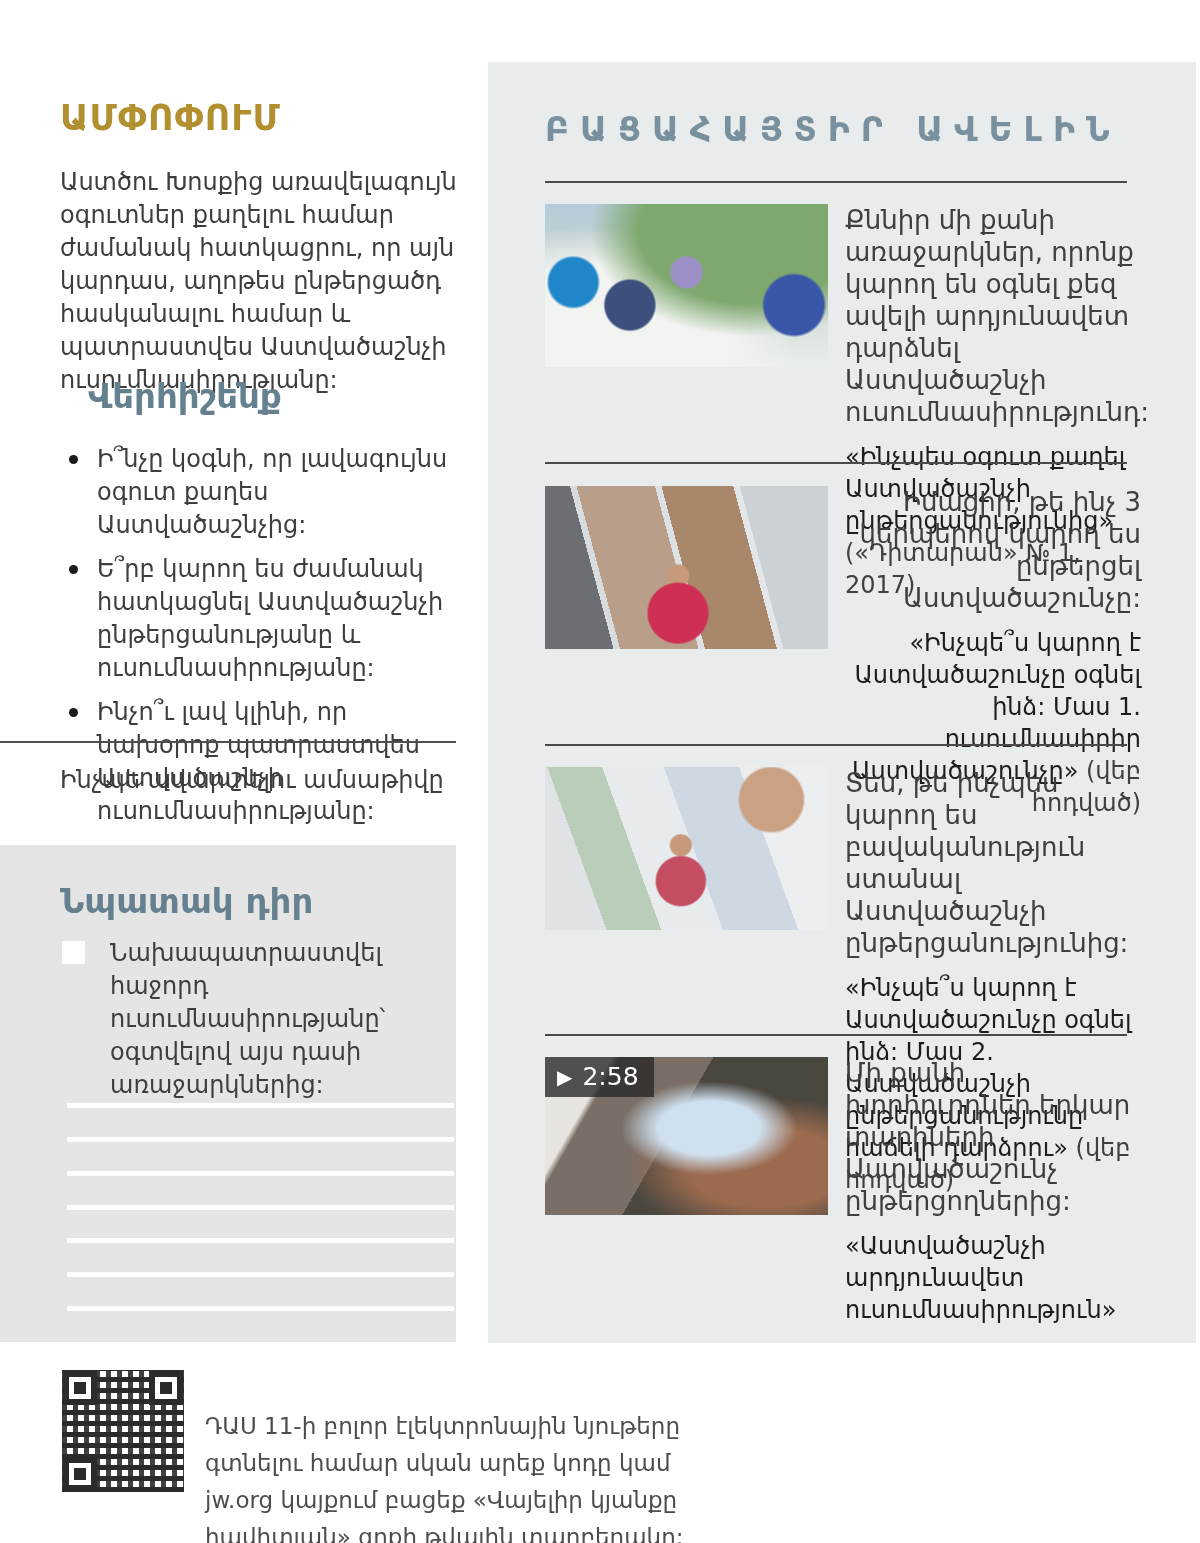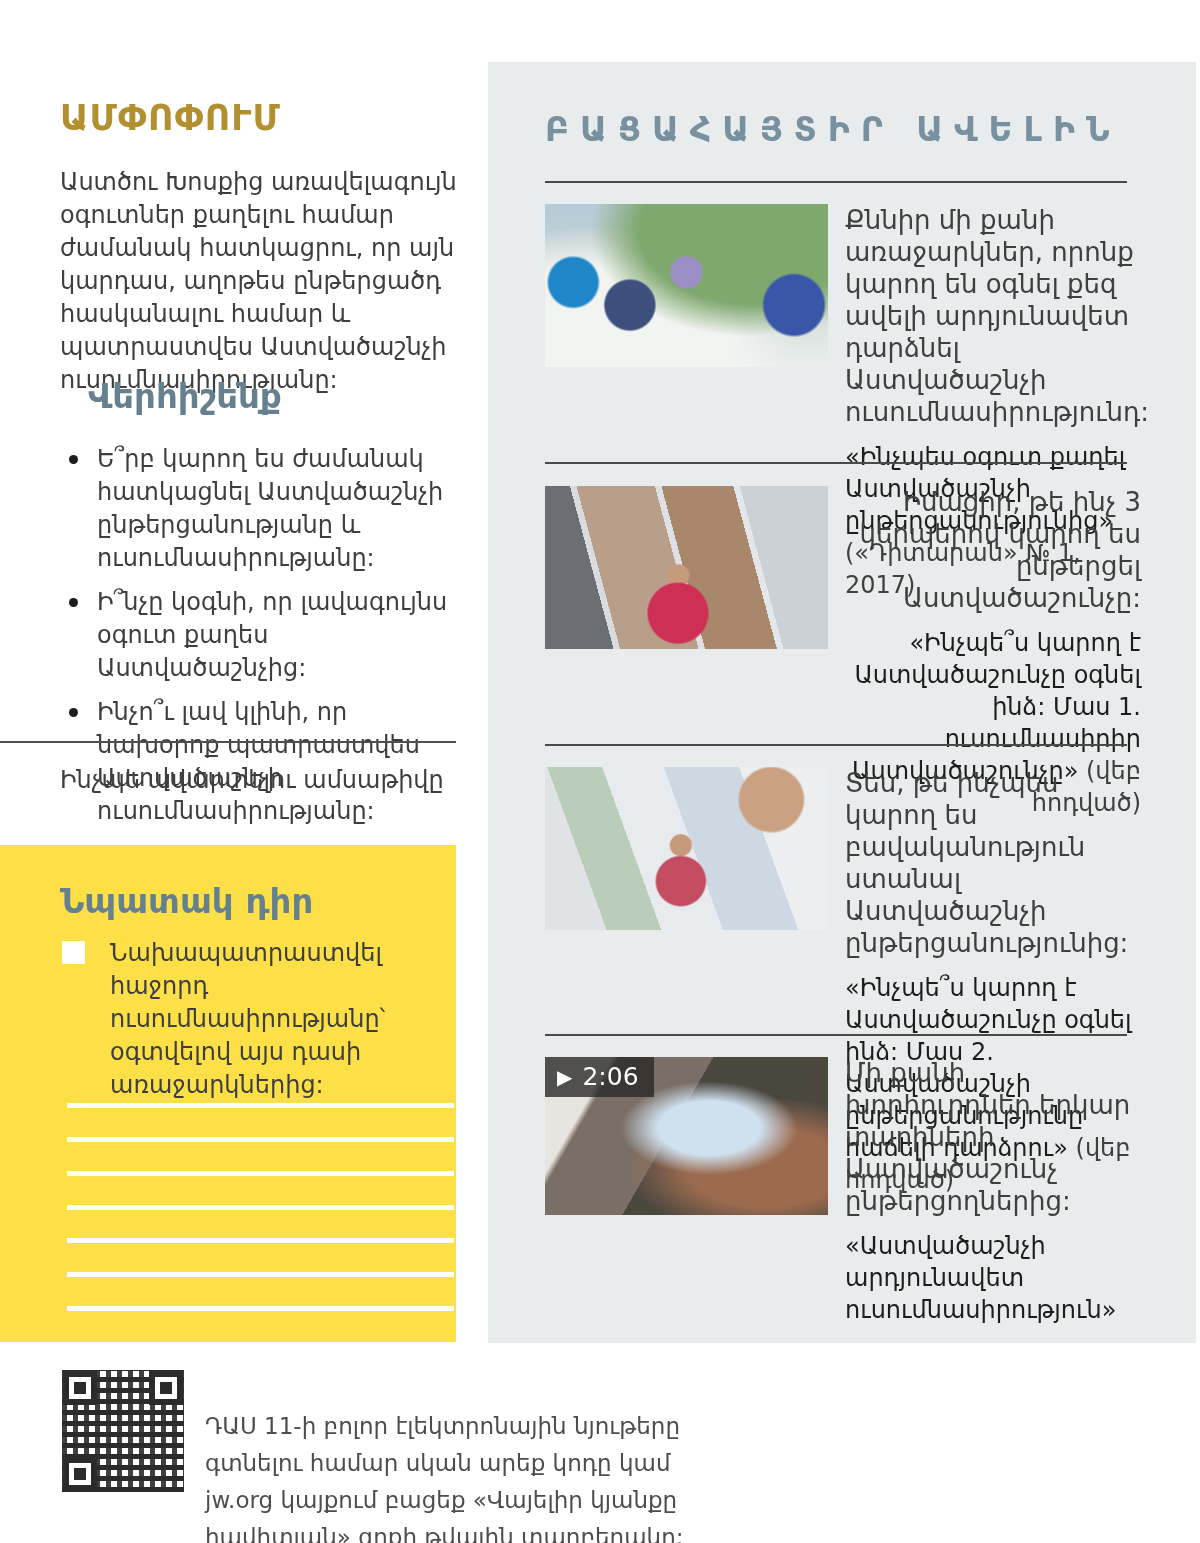--- a/index.html
+++ b/index.html
@@ -23,21 +23,21 @@
   #review-list  { left:60px; top:443px; width:402px; }
   .bullet-item  { position:relative; padding-left:37px; margin-bottom:11px; }
   .bullet-item::before {
     content:""; position:absolute; left:9px; top:12px;
     width:9px; height:9px; border-radius:50%; background:#1c1c1c;
   }
 
   #left-rule  { left:0; top:741px; width:456px; height:2px; background:#4f4f4f; }
   #date-label { left:60px; top:764px; }
 
-  #goal-box { left:0; top:845px; width:456px; height:497px; background:#fde047; }
+  #goal-box { left:0; top:845px; width:456px; height:497px; background:#e5e5e5; }
   #goal-title { position:absolute; left:60px; top:36px; }
   .goal-opt { position:absolute; left:62px; display:flex; gap:25px; }
   .goal-opt .cb { flex:0 0 auto; width:23px; height:23px; background:#ffffff; margin-top:4px; }
   .goal-opt .opt-txt { width:332px; }
   #goal-opt-0 { top:92px; }
   #goal-opt-1 { top:204px; }
   .write-line { position:absolute; left:67px; width:387px; height:5px; background:#ffffff; }
 
   
   #right-panel { left:488px; top:62px; width:708px; height:1281px; background:#e9eced; }
@@ -111,22 +111,22 @@
   #footer-text { left:205px; top:1408px; width:512px; font-size:23px; line-height:37px; color:#4d4d4d; }
 </style>
 </head>
 <body>
 
 <div class="abs h1-gold" id="summary-title">ԱՄՓՈՓՈՒՄ</div>
 <div class="abs body-txt" id="summary-body">Աստծու Խոսքից առավելագույն օգուտներ քաղելու համար ժամանակ հատկացրու, որ այն կարդաս, աղոթես ընթերցածդ հասկանալու համար և պատրաստվես Աստվածաշնչի ուսումնասիրությանը:</div>
 
 <div class="abs h2-slate" id="review-title">Վերհիշենք</div>
 <div class="abs" id="review-list">
+  <div class="bullet-item body-txt">Ի՞նչը կօգնի, որ լավագույնս օգուտ քաղես Աստվածաշնչից:</div>
   <div class="bullet-item body-txt">Ե՞րբ կարող ես ժամանակ հատկացնել Աստվածաշնչի ընթերցանությանը և ուսումնասիրությանը:</div>
-  <div class="bullet-item body-txt">Ի՞նչը կօգնի, որ լավագույնս օգուտ քաղես Աստվածաշնչից:</div>
   <div class="bullet-item body-txt">Ինչո՞ւ լավ կլինի, որ նախօրոք պատրաստվես Աստվածաշնչի ուսումնասիրությանը:</div>
 </div>
 
 <div class="abs" id="left-rule"></div>
 <div class="abs body-txt" id="date-label">Ինչպե ավարտելու ամսաթիվը</div>
 
 <div class="abs" id="goal-box">
   <div class="h2-slate" id="goal-title">Նպատակ դիր</div>
 
   <div class="goal-opt" id="goal-opt-0">
@@ -182,21 +182,21 @@
       </div>
     </div>
   </div>
 
   <div class="panel-rule" id="rule-3"></div>
 
   <div class="media-item" id="item-3">
     <div class="thumb img-video" style="height:158px">
       <div class="time-badge">
         <span class="play">▶</span>
-        <span>2:06</span>
+        <span>2:58</span>
       </div>
     </div>
     <div class="media-txt">
       <div class="media-desc">Մի քանի խորհուրդներ երկար տարիների Աստվածաշունչ ընթերցողներից:</div>
       <div class="media-link">
         <span class="lt">«Աստվածաշնչի արդյունավետ ուսումնասիրություն»</span>
       </div>
     </div>
   </div>
 </div>

